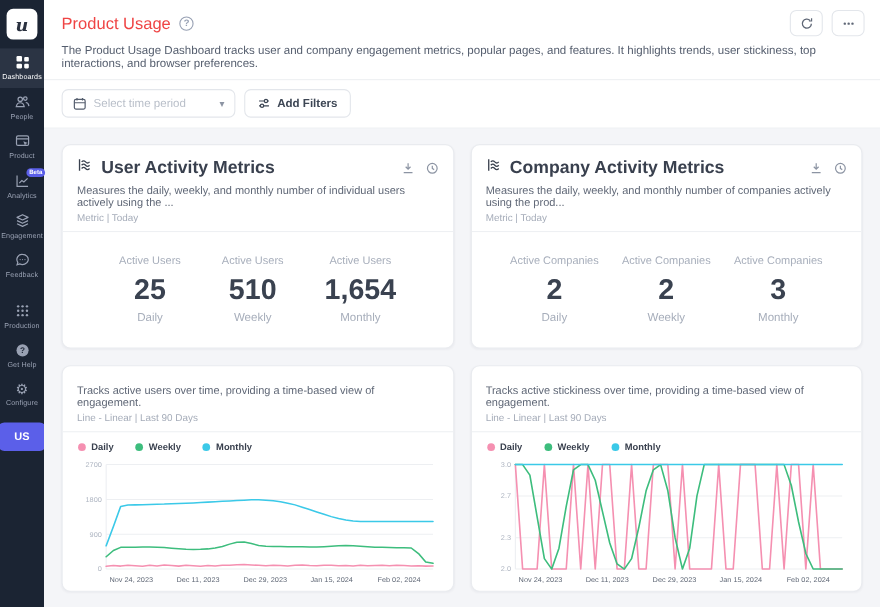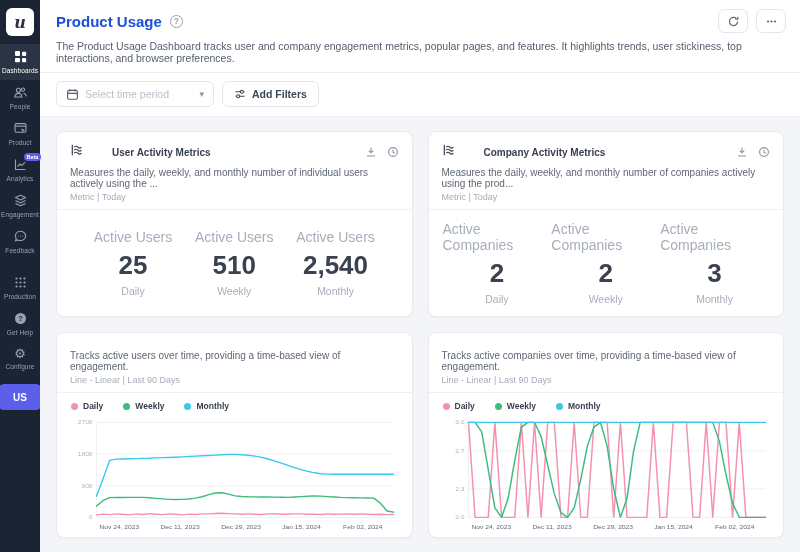--- a/index.html
+++ b/index.html
@@ -18,21 +18,21 @@
   .s-gap { margin-top:10px; }
   .icon-wrap { position:relative; }
   .beta-badge { position:absolute; top:-4px; left:11px; color:#fff; font-size:5.5px; font-weight:bold; padding:1px 3px; border-radius:5px; }
   .avatar { width:44px; height:26px; border-radius:6px; margin-top:8px; color:#fff; font-size:10px; font-weight:bold;
             display:flex; align-items:center; justify-content:center; cursor:pointer; }
 
   
   .main { flex:1; display:flex; flex-direction:column; min-width:0; }
   .topbar { background:#fff; padding:9px 14px 8px 16px; border-bottom:1px solid #ECEEF1; }
   .title-row { display:flex; align-items:center; gap:8px; }
-  .page-title { font-size:15px; font-weight:bold; color:#1d4ed8; }
+  .page-title { font-size:15px; font-weight:normal; color:#ef4444; }
   .help-circle { width:13px; height:13px; border:1.2px solid #97A0B3; border-radius:50%; color:#97A0B3; font-size:8.5px; font-weight:bold;
                  display:flex; align-items:center; justify-content:center; cursor:pointer; }
   .topbar-actions { margin-left:auto; display:flex; gap:8px; }
   .icon-btn { width:30px; height:24px; background:#fff; border:1px solid #E3E6EB; border-radius:6px; color:#5F6776;
               display:flex; align-items:center; justify-content:center; cursor:pointer; }
   .page-desc { font-size:10.5px; color:#555E6E; margin-top:7px; }
 
   .filter-bar { background:#fff; padding:8px 14px 9px 16px; border-bottom:1px solid #ECEEF1; display:flex; gap:8px; align-items:center; }
   .select-box { display:flex; align-items:center; gap:6px; border:1px solid #E3E6EB; border-radius:6px; background:#fff;
                 height:26px; padding:0 9px; width:158px; cursor:pointer; }
@@ -41,29 +41,29 @@
   .btn { display:flex; align-items:center; gap:6px; border:1px solid #E3E6EB; border-radius:6px; background:#fff;
          height:26px; padding:0 11px; font-size:10.5px; font-weight:bold; color:#3D4654; cursor:pointer; }
 
   
   .content { flex:1; background:#F4F5F8; padding:14px 16px; display:grid; grid-template-columns:1fr 1fr;
              grid-template-rows:186px 1fr; gap:15px; overflow:hidden; }
   .card { background:#fff; border:1px solid #E9EBEF; border-radius:8px; box-shadow:0 1px 2px rgba(20,30,50,.04);
           display:flex; flex-direction:column; overflow:hidden; }
   .card-head { padding:11px 13px 7px; border-bottom:1px solid #EEF0F3; }
   .card-title-row { display:flex; align-items:center; gap:8px; }
-  .card-title { font-size:10px; font-weight:bold; color:#39404E;margin-left:20px; }
+  .card-title { font-size:16px; font-weight:bold; color:#39404E; }
   .card-actions { margin-left:auto; display:flex; gap:10px; color:#8C94A3; }
   .card-actions span { cursor:pointer; display:flex; }
   .card-sub { font-size:10px; color:#5F6776; margin-top:6px; }
   .card-meta { font-size:9px; color:#A5ACB9; margin-top:3px; }
 
   .metric-body { flex:1; display:flex; align-items:center; justify-content:space-evenly; padding:0 14px; }
   .metric { display:flex; flex-direction:column; align-items:center; }
-  .metric-label { font-size:14px; color:#A7AEBB; }
+  .metric-label { font-size:10px; color:#A7AEBB; }
   .metric-value { font-size:26px; font-weight:600; color:#3A4250; margin:5px 0 4px; }
   .metric-period { font-size:10.5px; color:#A7AEBB; }
 
   .trend-body { flex:1; padding:8px 10px 4px 10px; display:flex; flex-direction:column; min-height:0; }
   .legend { display:flex; gap:20px; margin:0 0 4px 4px; }
   .legend-item { display:flex; align-items:center; gap:5px; font-size:8.5px; font-weight:bold; color:#39404E; cursor:pointer; }
   .legend-dot { width:7px; height:7px; border-radius:50%; }
   .chart { flex:1; min-height:0; }
   .chart svg { display:block; width:100%; height:100%; }
 </style>
@@ -264,21 +264,21 @@
             <span class="metric-value">25</span>
             <span class="metric-period">Daily</span>
           </div>
           <div class="metric">
             <span class="metric-label">Active Users</span>
             <span class="metric-value">510</span>
             <span class="metric-period">Weekly</span>
           </div>
           <div class="metric">
             <span class="metric-label">Active Users</span>
-            <span class="metric-value">2,540</span>
+            <span class="metric-value">1,654</span>
             <span class="metric-period">Monthly</span>
           </div>
         </div>
       </section>
 
       <section class="card">
         <div class="card-head">
           <div class="card-title-row">
             <span><svg width="14" height="14" viewBox="0 0 14 14" fill="none" stroke="#39404E" stroke-width="1.2">
                   <path d="M2.3 1.8v10.4"></path>
@@ -362,21 +362,21 @@
                 <polyline points="30.0,108.3 36.7,107.5 43.4,108.1 50.1,107.2 56.8,107.7 63.6,108.3 70.3,107.3 77.0,107.9 83.7,107.0 90.4,107.6 97.1,108.1 103.8,107.3 110.5,107.7 117.2,108.3 124.0,107.5 130.7,107.9 137.4,107.2 144.1,107.3 150.8,106.8 157.5,106.6 164.2,107.0 170.9,107.3 177.6,107.7 184.4,107.2 191.1,107.6 197.8,107.9 204.5,107.3 211.2,107.0 217.9,107.6 224.6,107.7 231.3,107.3 238.0,107.2 244.8,107.7 251.5,107.5 258.2,107.9 264.9,107.3 271.6,107.7 278.3,107.5 285.0,107.3 291.7,107.7 298.4,107.2 305.2,107.6 311.9,107.9 318.6,107.7 325.3,108.1 332.0,107.9" fill="none" stroke="#F590B1" stroke-width="1.5" stroke-linejoin="round" stroke-linecap="round"></polyline>
                 <polyline points="30.0,98.8 36.7,92.7 43.4,89.6 50.1,89.4 56.8,89.5 63.6,89.3 70.3,89.3 77.0,89.4 83.7,89.8 90.4,90.4 97.1,91.0 103.8,91.5 110.5,91.7 117.2,91.5 124.0,91.1 130.7,90.2 137.4,88.7 144.1,86.4 150.8,84.6 157.5,84.3 164.2,85.8 170.9,87.7 177.6,88.4 184.4,88.7 191.1,88.8 197.8,88.9 204.5,89.0 211.2,89.1 217.9,89.2 224.6,89.3 231.3,89.0 238.0,88.6 244.8,88.1 251.5,87.7 258.2,88.0 264.9,88.5 271.6,89.0 278.3,89.4 285.0,89.6 291.7,89.8 298.4,89.9 305.2,90.0 311.9,90.2 318.6,95.7 325.3,104.1 332.0,105.3" fill="none" stroke="#3DBD7D" stroke-width="1.5" stroke-linejoin="round" stroke-linecap="round"></polyline>
                 <polyline points="30.0,88.1 36.7,69.0 43.4,49.2 50.1,47.9 56.8,47.7 63.6,47.5 70.3,47.3 77.0,47.1 83.7,46.9 90.4,46.5 97.1,46.3 103.8,46.1 110.5,45.8 117.2,45.4 124.0,45.0 130.7,44.6 137.4,44.2 144.1,43.9 150.8,43.5 157.5,43.1 164.2,42.7 170.9,42.7 177.6,43.1 184.4,43.7 191.1,44.6 197.8,46.0 204.5,47.7 211.2,50.0 217.9,52.3 224.6,54.7 231.3,57.0 238.0,59.3 244.8,61.2 251.5,62.7 258.2,63.7 264.9,64.1 271.6,64.2 278.3,64.2 285.0,64.2 291.7,64.2 298.4,64.2 305.2,64.2 311.9,64.2 318.6,64.2 325.3,64.2 332.0,64.2" fill="none" stroke="#3BC9E8" stroke-width="1.5" stroke-linejoin="round" stroke-linecap="round"></polyline>
               </svg>
             </div>
         </div>
       </section>
 
       <section class="card">
         <div class="card-head">
-          <div class="card-sub">Tracks active companies over time, providing a time-based view of engagement.</div>
+          <div class="card-sub">Tracks active stickiness over time, providing a time-based view of engagement.</div>
           <div class="card-meta">Line - Linear | Last 90 Days</div>
         </div>
         <div class="trend-body">
           <div class="legend">
             <span class="legend-item">
                 <span class="legend-dot" style="background-color: rgb(245, 144, 177);"></span>
                 <span>Daily</span>
               </span>
             <span class="legend-item">
                 <span class="legend-dot" style="background-color: rgb(61, 189, 125);"></span>

